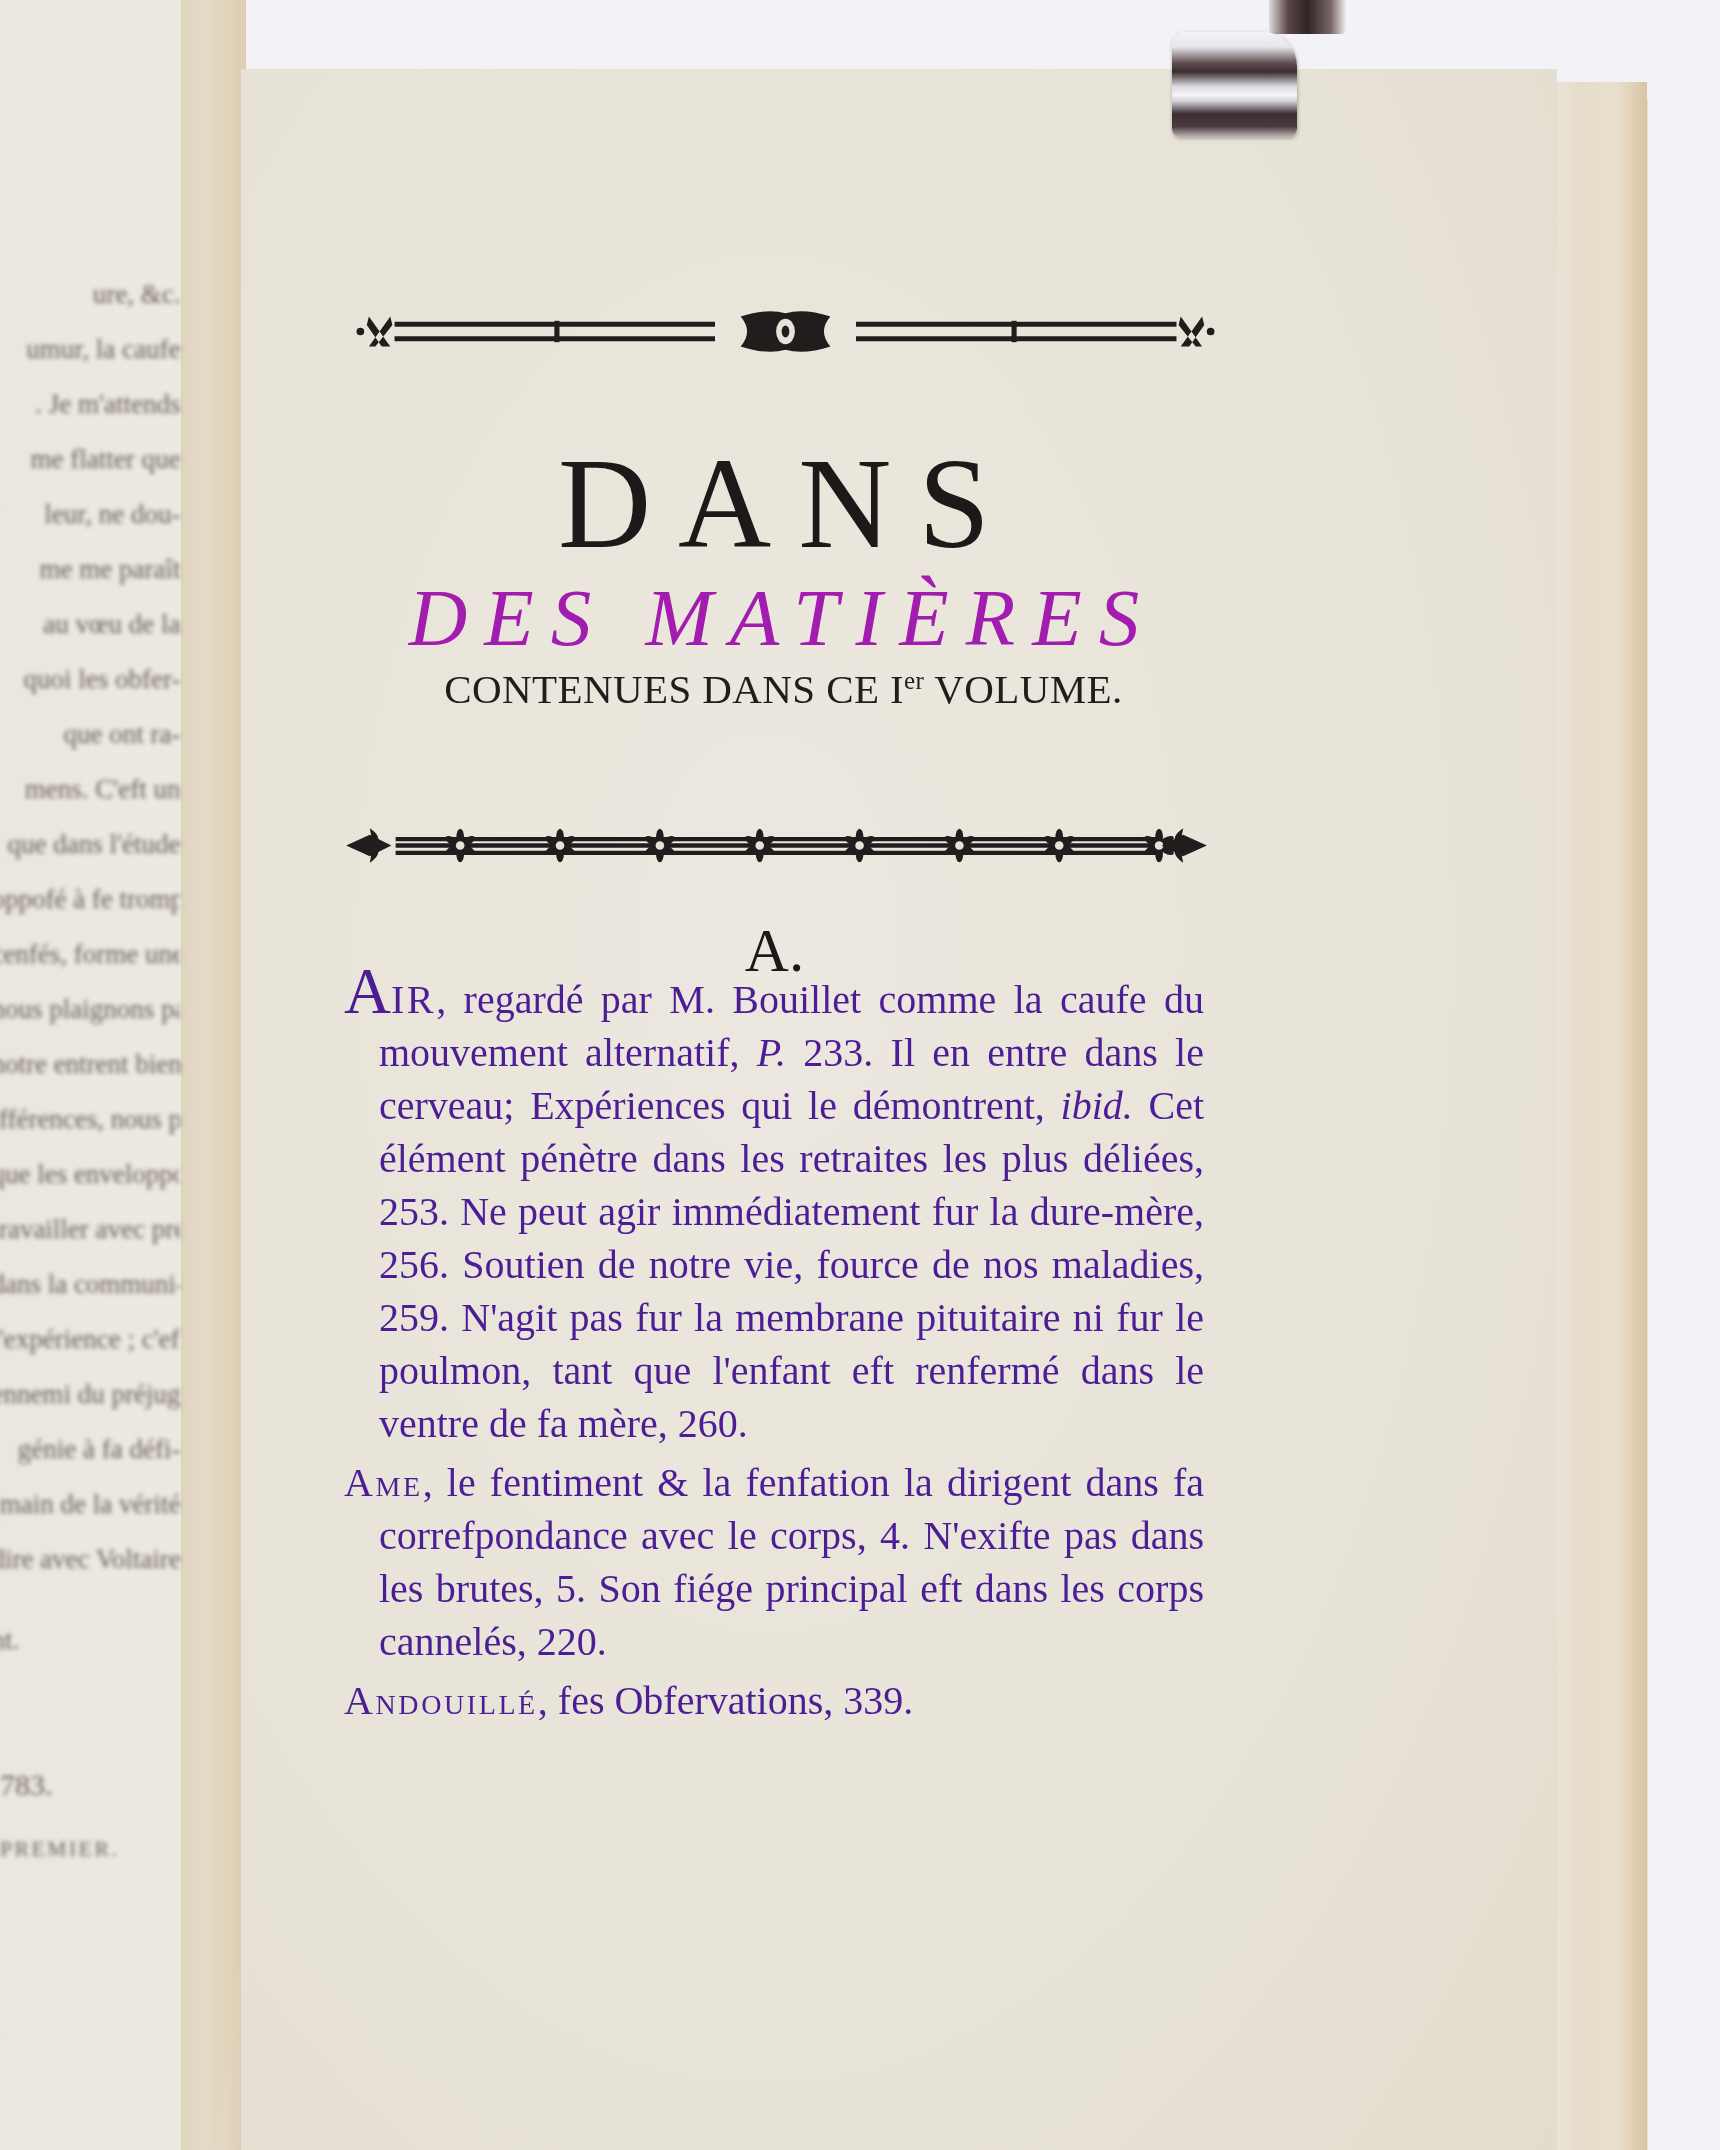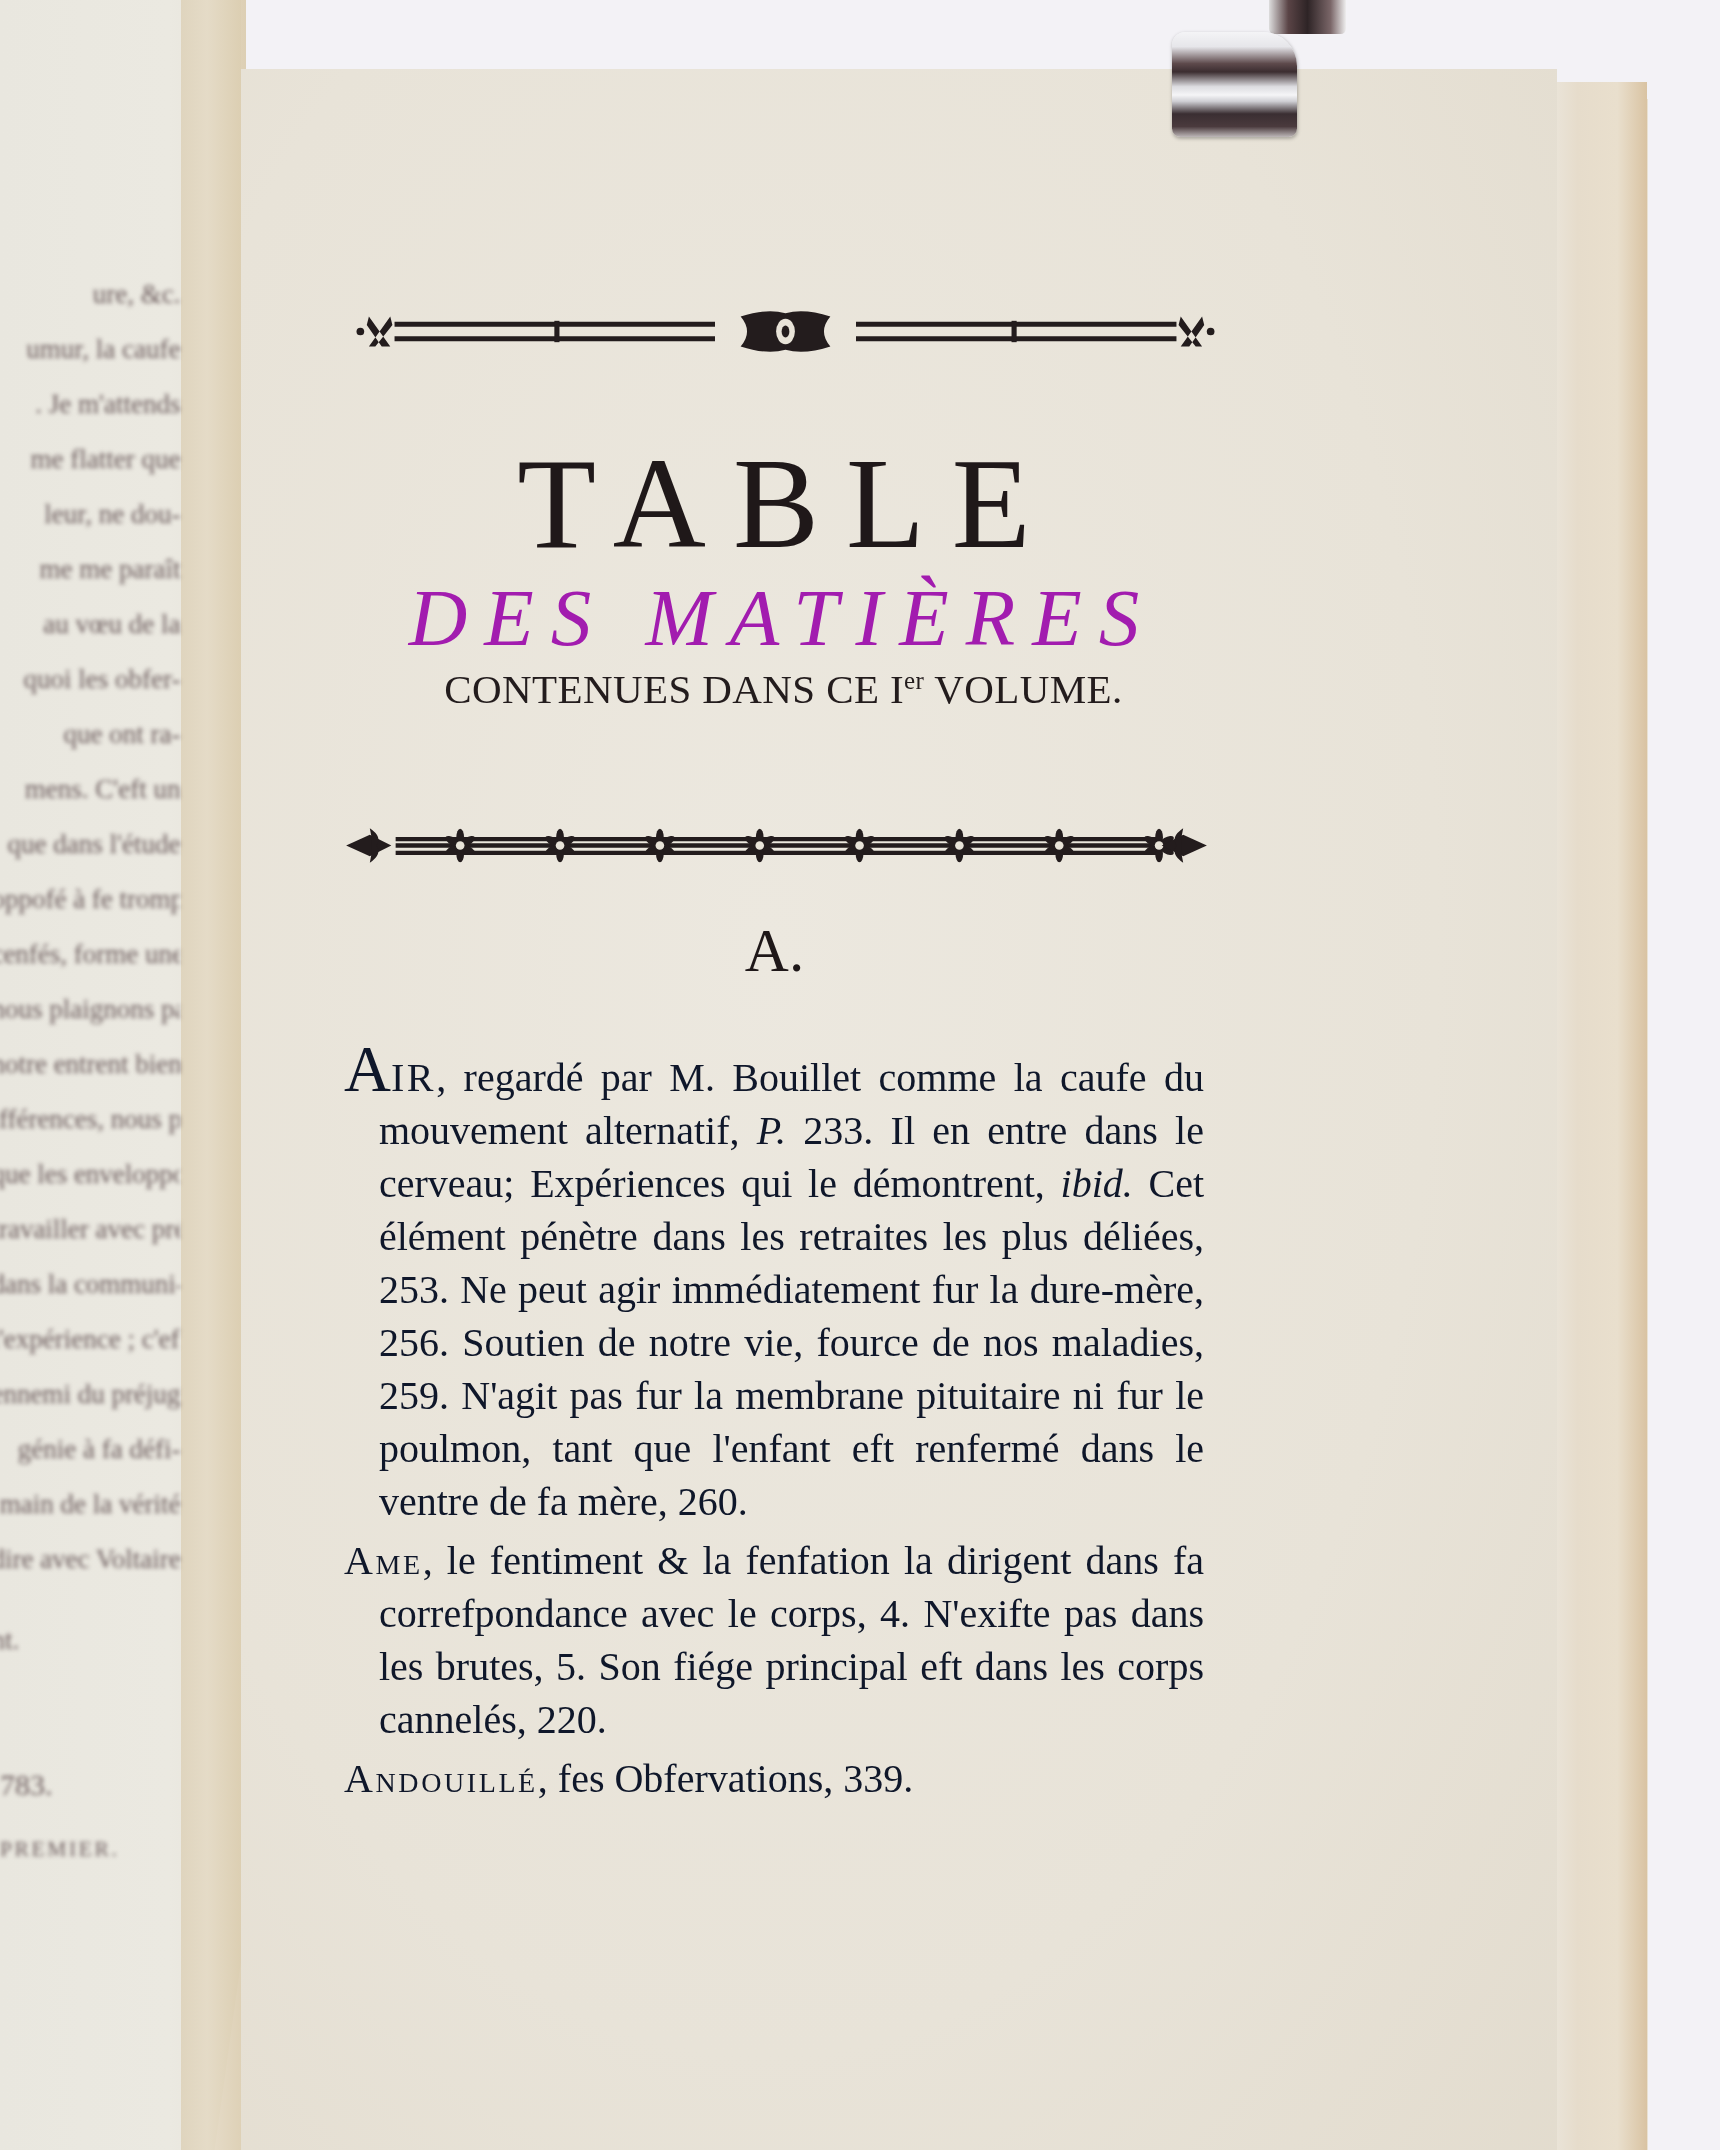--- a/index.html
+++ b/index.html
@@ -72,22 +72,22 @@
     position:absolute; left:379px; top:665px; width:809px; text-align:center;
     font-size:41px; color:#231c1d; letter-spacing:0.4px;
   }
   .title-sub2 sup { font-size:25px; vertical-align:13.8px; }
   .ornament-bottom { position:absolute; left:344px; top:826px; width:865px; height:39px; }
   .section-letter {
     position:absolute; left:710px; top:916px; width:129px; text-align:center;
     font-size:61px; color:#1f1819;
   }
   .entries {
-    position:absolute; left:344px; top:1048px; width:860px;
-    font-size:40px; line-height:53px; color:#0f172a;
+    position:absolute; left:344px; top:970px; width:860px;
+    font-size:40px; line-height:53px; color:#4c1d95;
   }
   .entry { text-indent:-35px; padding-left:35px; text-align:justify; margin:0 0 6px 0; }
   .entry .head { font-variant:small-caps; letter-spacing:2.6px; }
   .entry .dropcap { font-size:65px; line-height:43px; }
   .entry .it { font-style:italic; }
 </style>
 </head>
 <body>
 
 <div class="scene">
@@ -144,21 +144,21 @@
       <circle cx="10" cy="55" r="9"></circle>
         <circle cx="2000" cy="55" r="9"></circle>
       <path d="M30 20 L80 90 L60 90 L25 40 Z M80 20 L30 90 L45 90 L85 40 Z"></path>
       <path d="M1930 20 L1980 90 L1965 90 L1925 40 Z M1980 20 L1930 90 L1950 90 L1985 40 Z"></path>
       <path d="M900 20 Q960 0 1005 12 Q1050 0 1110 20 Q1080 55 1110 90 Q1050 110 1005 98 Q960 110 900 90 Q930 55 900 20 Z"></path>
     </g>
     <ellipse cx="1005" cy="55" rx="22" ry="30" fill="#e8e3d8"></ellipse>
     <ellipse cx="1005" cy="55" rx="9" ry="14" fill="#231c1d"></ellipse>
   </svg>
 
-  <div class="title-main">TABLE</div>
+  <div class="title-main">DANS</div>
   <div class="title-sub">DES MATIÈRES</div>
   <div class="title-sub2">
     <span>CONTENUES DANS CE I</span><sup>er</sup><span> VOLUME.</span>
   </div>
 
   <svg class="ornament-bottom" viewBox="0 0 2010 90">
     <g fill="none" stroke="#231c1d" stroke-width="10">
       <line x1="120" y1="30" x2="1890" y2="30"></line>
       <line x1="120" y1="45" x2="1890" y2="45"></line>
       <line x1="120" y1="62" x2="1890" y2="62"></line>

